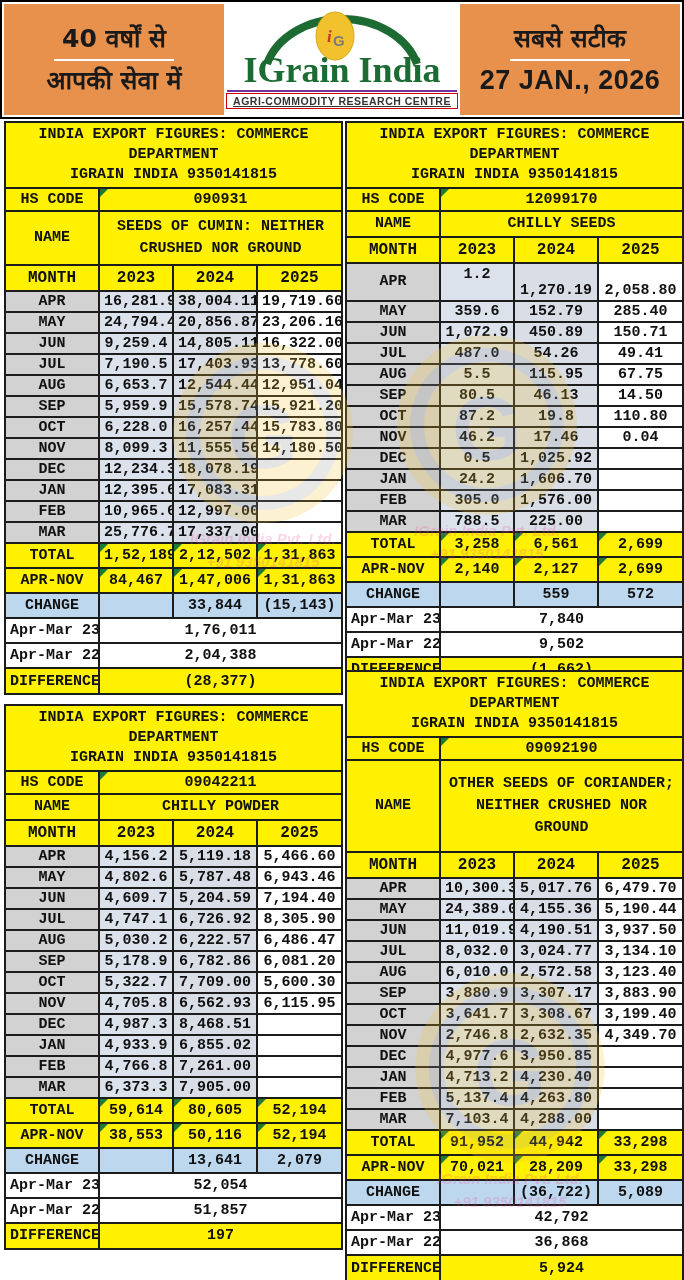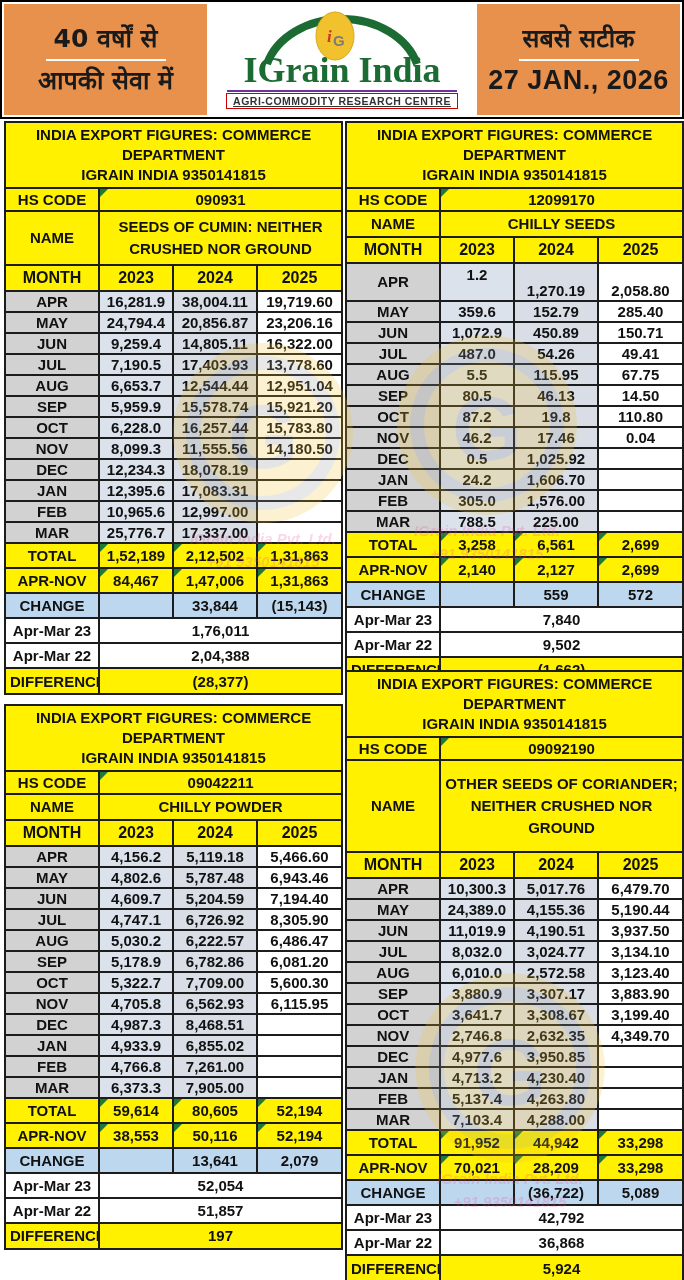--- a/index.html
+++ b/index.html
@@ -7,34 +7,34 @@
     --red:#FF0000; --brand-green:#1B6B33; --purple:#7030A0; --gold:#F2C12E;
     --mon-gray:#D2D2D2; --c23:#DCE2EC; --c24:#D8DDE6; --border:#1c1c1c;
   }
   *{box-sizing:border-box;}
   html,body{margin:0;padding:0;background:#fff;}
   .page{position:relative;width:684px;height:1280px;overflow:hidden;background:#fff;
         font-family:"Liberation Sans","DejaVu Sans",sans-serif;}
   
   .header{position:absolute;left:0;top:0;width:684px;height:119px;background:#fff;
           border:2px solid #000;display:flex;}
-  .hbanner{background:var(--orange);margin:2px;width:203px;display:flex;flex-direction:column;
+  .hbanner{background:var(--orange);margin:2px;width:220px;display:flex;flex-direction:column;
            align-items:center;justify-content:center;color:#1a1a1a;font-weight:bold;}
   .hbanner .ln{font-size:25px;line-height:1.25;font-family:"DejaVu Sans",sans-serif;}
   .hbanner .rule{width:120px;border-top:2px solid #fff;margin:4px 0;}
   .hbanner .date{font-size:27px;letter-spacing:.5px;}
   .hcenter{flex:1;background:#fff;position:relative;display:flex;flex-direction:column;
            align-items:center;justify-content:flex-start;padding-top:2px;}
   .brand{font-family:"Liberation Serif","DejaVu Serif",serif;font-weight:bold;
          color:var(--brand-green);font-size:36px;line-height:1;margin-top:-14px;letter-spacing:0;}
   .brand-underline{width:230px;border-top:2px solid var(--purple);margin:2px 0 1px 0;}
   .brand-sub{border:1px solid #c00;color:#333;font-size:10.5px;font-weight:bold;
              padding:1px 6px;letter-spacing:.5px;text-decoration:underline;}
   
-  .twrap{position:absolute;}
+  .twrap{position:absolute;font-family:Liberation Mono, monospace;}
   .pos0{left:4px;top:121px;width:337px;}
   .pos1{left:345px;top:121px;width:336px;}
   .pos2{left:4px;top:704px;width:337px;}
   .pos3{left:345px;top:670px;width:336px;}
   table.xl{border-collapse:collapse;table-layout:fixed;width:100%;border:1px solid var(--border);}
   table.xl th,table.xl td{border:2px solid var(--border);font-size:15px;font-weight:bold;
       color:#111;padding:1px 4px;overflow:hidden;white-space:nowrap;text-align:center;
       vertical-align:middle;}
   .ylw{background:var(--yellow);}
   .mon{background:var(--mon-gray);}

